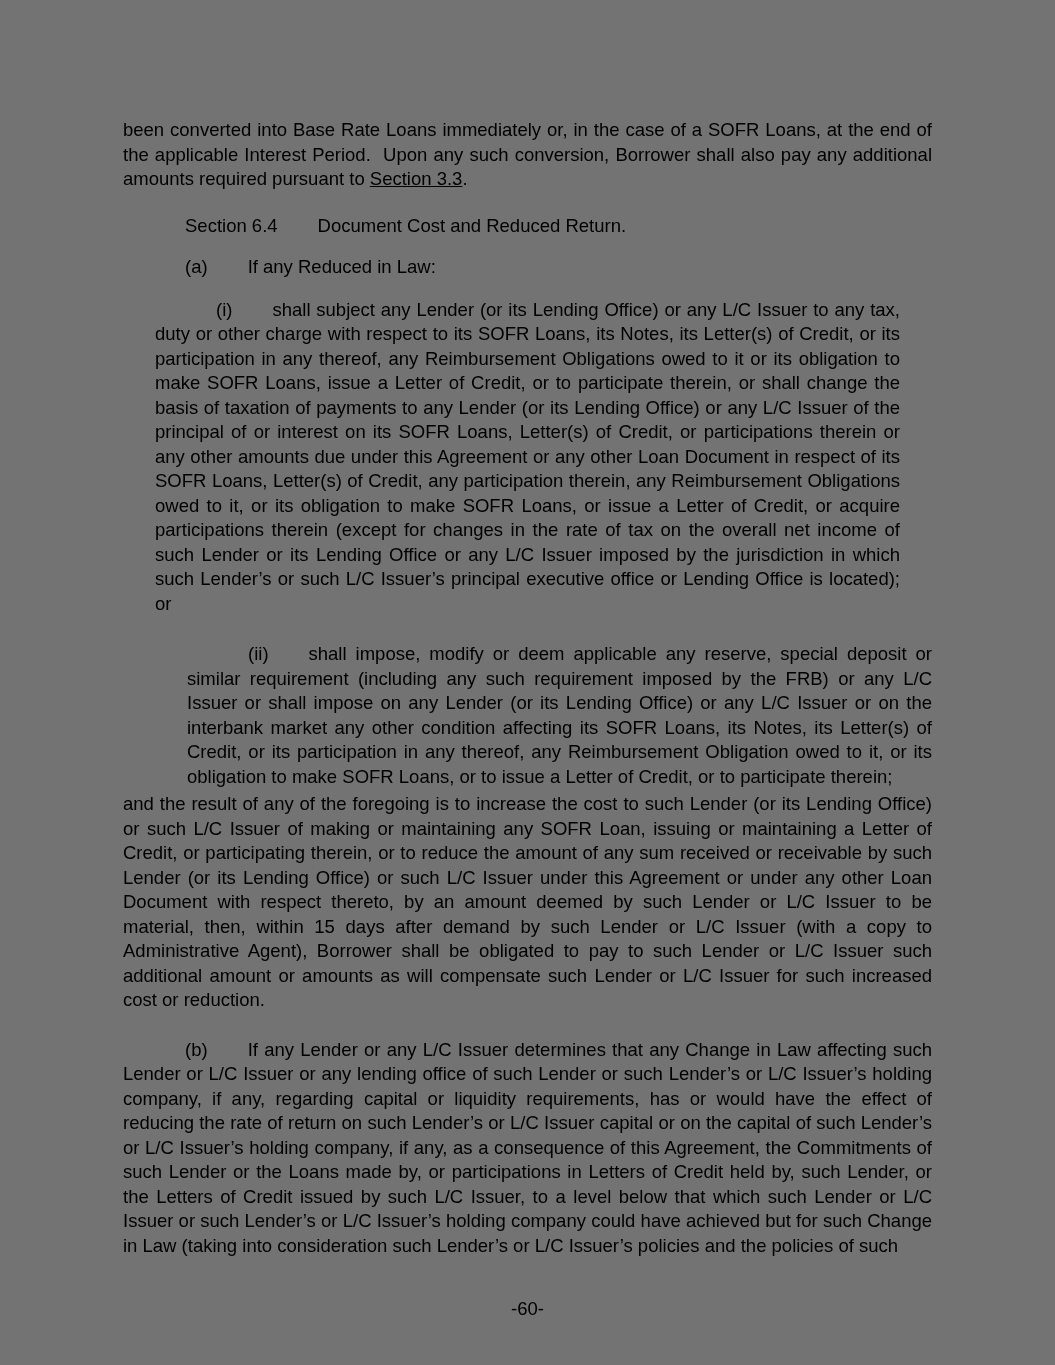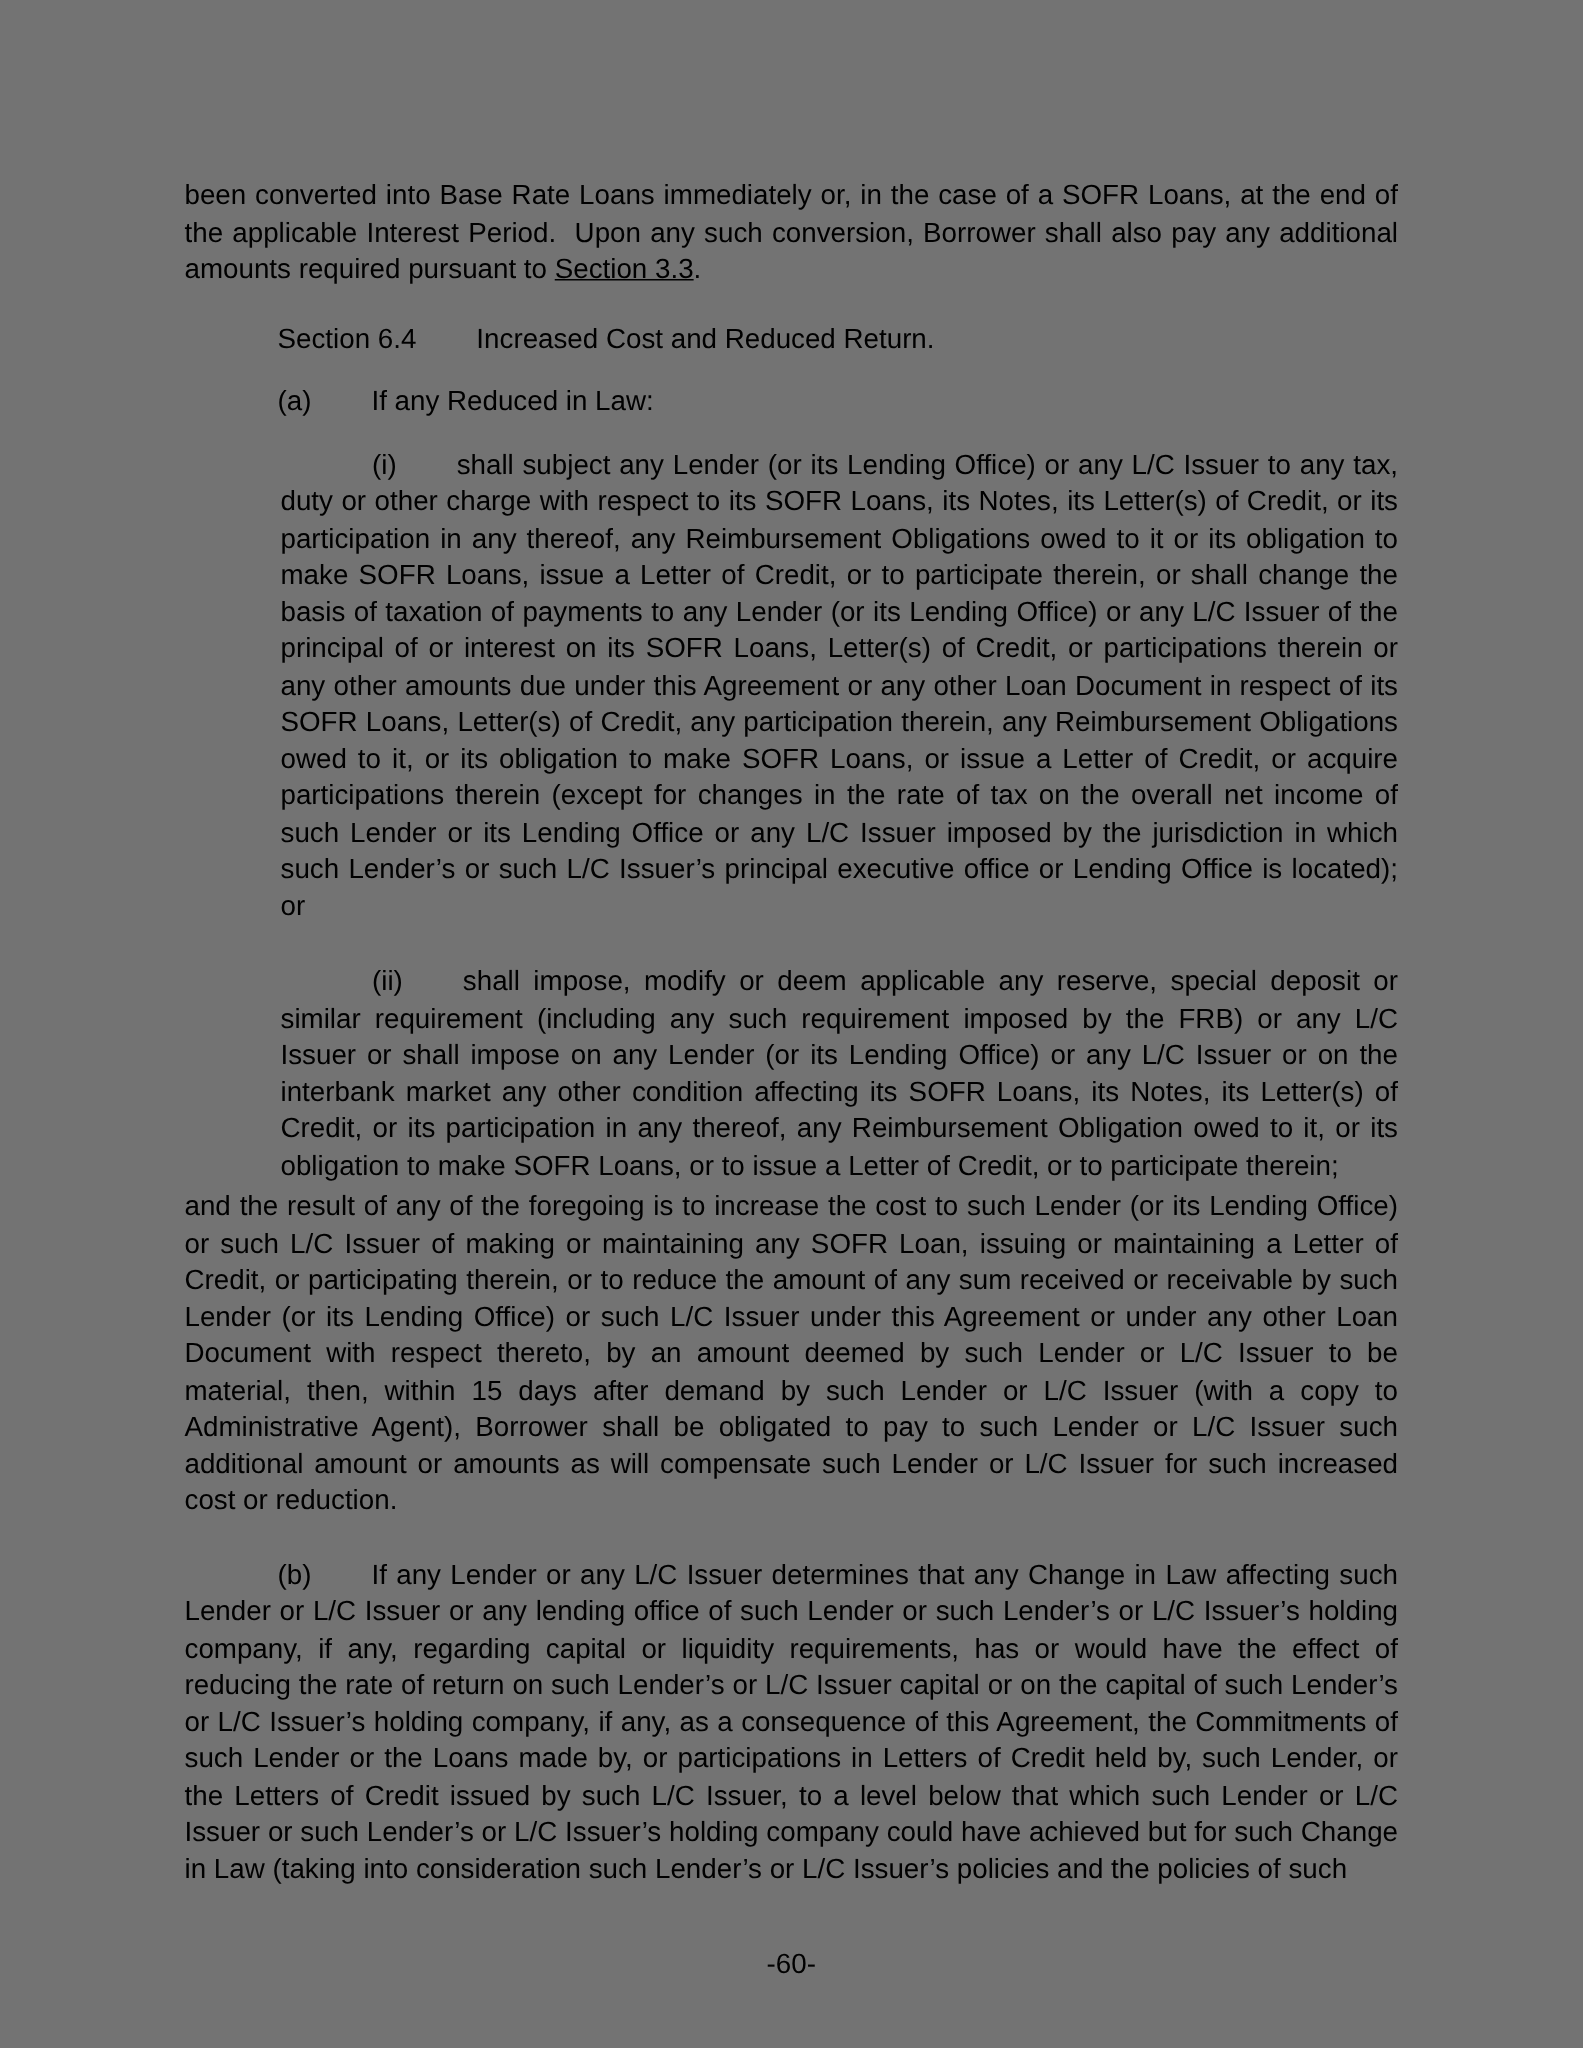--- a/index.html
+++ b/index.html
@@ -37,21 +37,21 @@
   .clause-line {
     margin: 0 0 18px 0;
     text-align: left;
     text-indent: 62px;
   }
   .indent-block {
     margin-left: 64px;
     width: 745px;
     text-indent: 61px;
   }
-  .block-i  { margin-bottom: 26px; }
+  .block-i  { margin-bottom: 26px; margin-left: 32px; }
   .block-ii { margin-bottom: 3px; }
   .first-level-indent { text-indent: 62px; }
   .p1 { margin-bottom: 22px; }
   .result-para { margin-bottom: 25px; }
   .tab {
     display: inline-block;
     width: 40px;
   }
   .xref {
     text-decoration: underline;
@@ -69,21 +69,21 @@
   }
 </style>
 </head>
 <body>
 
 <div class="page">
   <div class="content">
 
     <p class="para p1"><span>been converted into Base Rate Loans immediately or, in the case of a SOFR Loans, at the end of the applicable Interest Period.&nbsp; Upon any such conversion, Borrower shall also pay any additional amounts required pursuant to </span><span class="xref">Section 3.3</span><span>.</span></p>
 
-    <p class="heading"><span>Section 6.4</span><span class="tab"></span><span>Increased Cost and Reduced Return.</span></p>
+    <p class="heading"><span>Section 6.4</span><span class="tab"></span><span>Document Cost and Reduced Return.</span></p>
 
     <p class="clause-line"><span>(a)</span><span class="tab"></span><span>If any Reduced in Law:</span></p>
 
     <p class="para indent-block block-i"><span>(i)</span><span class="tab"></span><span>shall subject any Lender (or its Lending Office) or any L/C Issuer to any tax, duty or other charge with respect to its SOFR Loans, its Notes, its Letter(s) of Credit, or its participation in any thereof, any Reimbursement Obligations owed to it or its obligation to make SOFR Loans, issue a Letter of Credit, or to participate therein, or shall change the basis of taxation of payments to any Lender (or its Lending Office) or any L/C Issuer of the principal of or interest on its SOFR Loans, Letter(s) of Credit, or participations therein or any other amounts due under this Agreement or any other Loan Document in respect of its SOFR Loans, Letter(s) of Credit, any participation therein, any Reimbursement Obligations owed to it, or its obligation to make SOFR Loans, or issue a Letter of Credit, or acquire participations therein (except for changes in the rate of tax on the overall net income of such Lender or its Lending Office or any L/C Issuer imposed by the jurisdiction in which such Lender’s or such L/C Issuer’s principal executive office or Lending Office is located); or</span></p>
 
     <p class="para indent-block block-ii"><span>(ii)</span><span class="tab"></span><span>shall impose, modify or deem applicable any reserve, special deposit or similar requirement (including any such requirement imposed by the FRB) or any L/C Issuer or shall impose on any Lender (or its Lending Office) or any L/C Issuer or on the interbank market any other condition affecting its SOFR Loans, its Notes, its Letter(s) of Credit, or its participation in any thereof, any Reimbursement Obligation owed to it, or its obligation to make SOFR Loans, or to issue a Letter of Credit, or to participate therein;</span></p>
 
     <p class="para result-para"><span>and the result of any of the foregoing is to increase the cost to such Lender (or its Lending Office) or such L/C Issuer of making or maintaining any SOFR Loan, issuing or maintaining a Letter of Credit, or participating therein, or to reduce the amount of any sum received or receivable by such Lender (or its Lending Office) or such L/C Issuer under this Agreement or under any other Loan Document with respect thereto, by an amount deemed by such Lender or L/C Issuer to be material, then, within 15 days after demand by such Lender or L/C Issuer (with a copy to Administrative Agent), Borrower shall be obligated to pay to such Lender or L/C Issuer such additional amount or amounts as will compensate such Lender or L/C Issuer for such increased cost or reduction.</span></p>
 
     <p class="para first-level-indent"><span>(b)</span><span class="tab"></span><span>If any Lender or any L/C Issuer determines that any Change in Law affecting such Lender or L/C Issuer or any lending office of such Lender or such Lender’s or L/C Issuer’s holding company, if any, regarding capital or liquidity requirements, has or would have the effect of reducing the rate of return on such Lender’s or L/C Issuer capital or on the capital of such Lender’s or L/C Issuer’s holding company, if any, as a consequence of this Agreement, the Commitments of such Lender or the Loans made by, or participations in Letters of Credit held by, such Lender, or the Letters of Credit issued by such L/C Issuer, to a level below that which such Lender or L/C Issuer or such Lender’s or L/C Issuer’s holding company could have achieved but for such Change in Law (taking into consideration such Lender’s or L/C Issuer’s policies and the policies of such</span></p>

